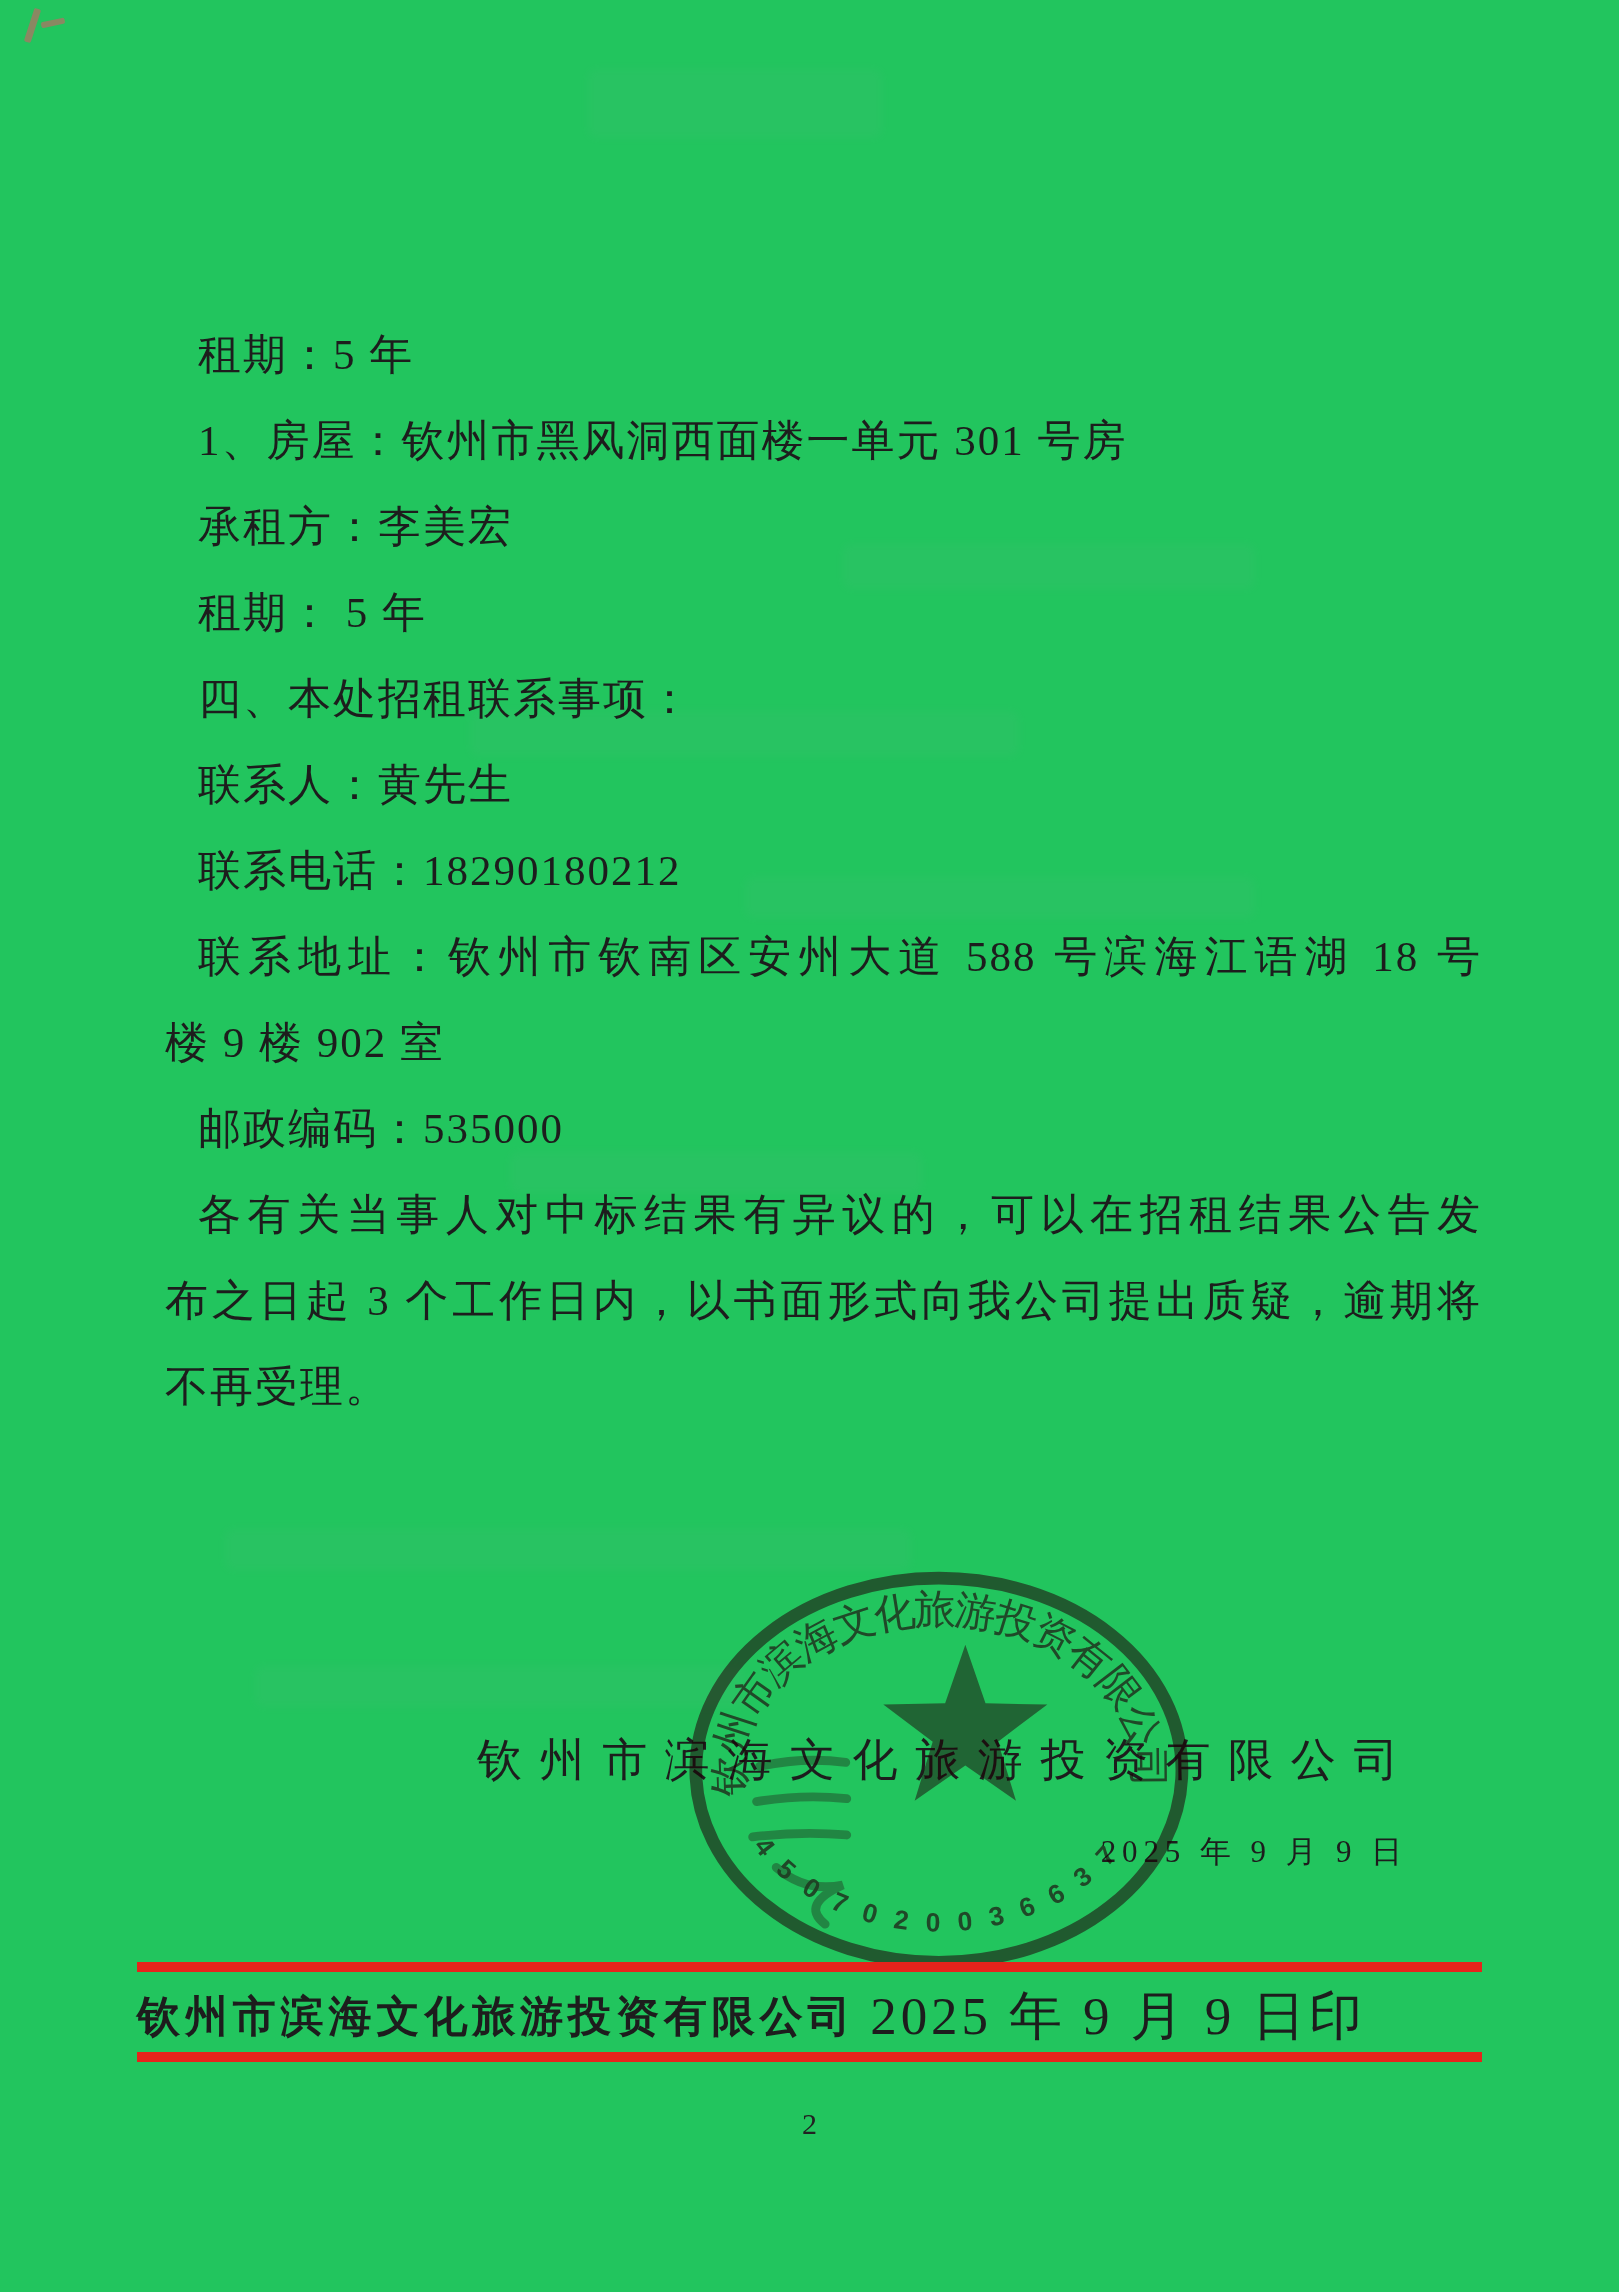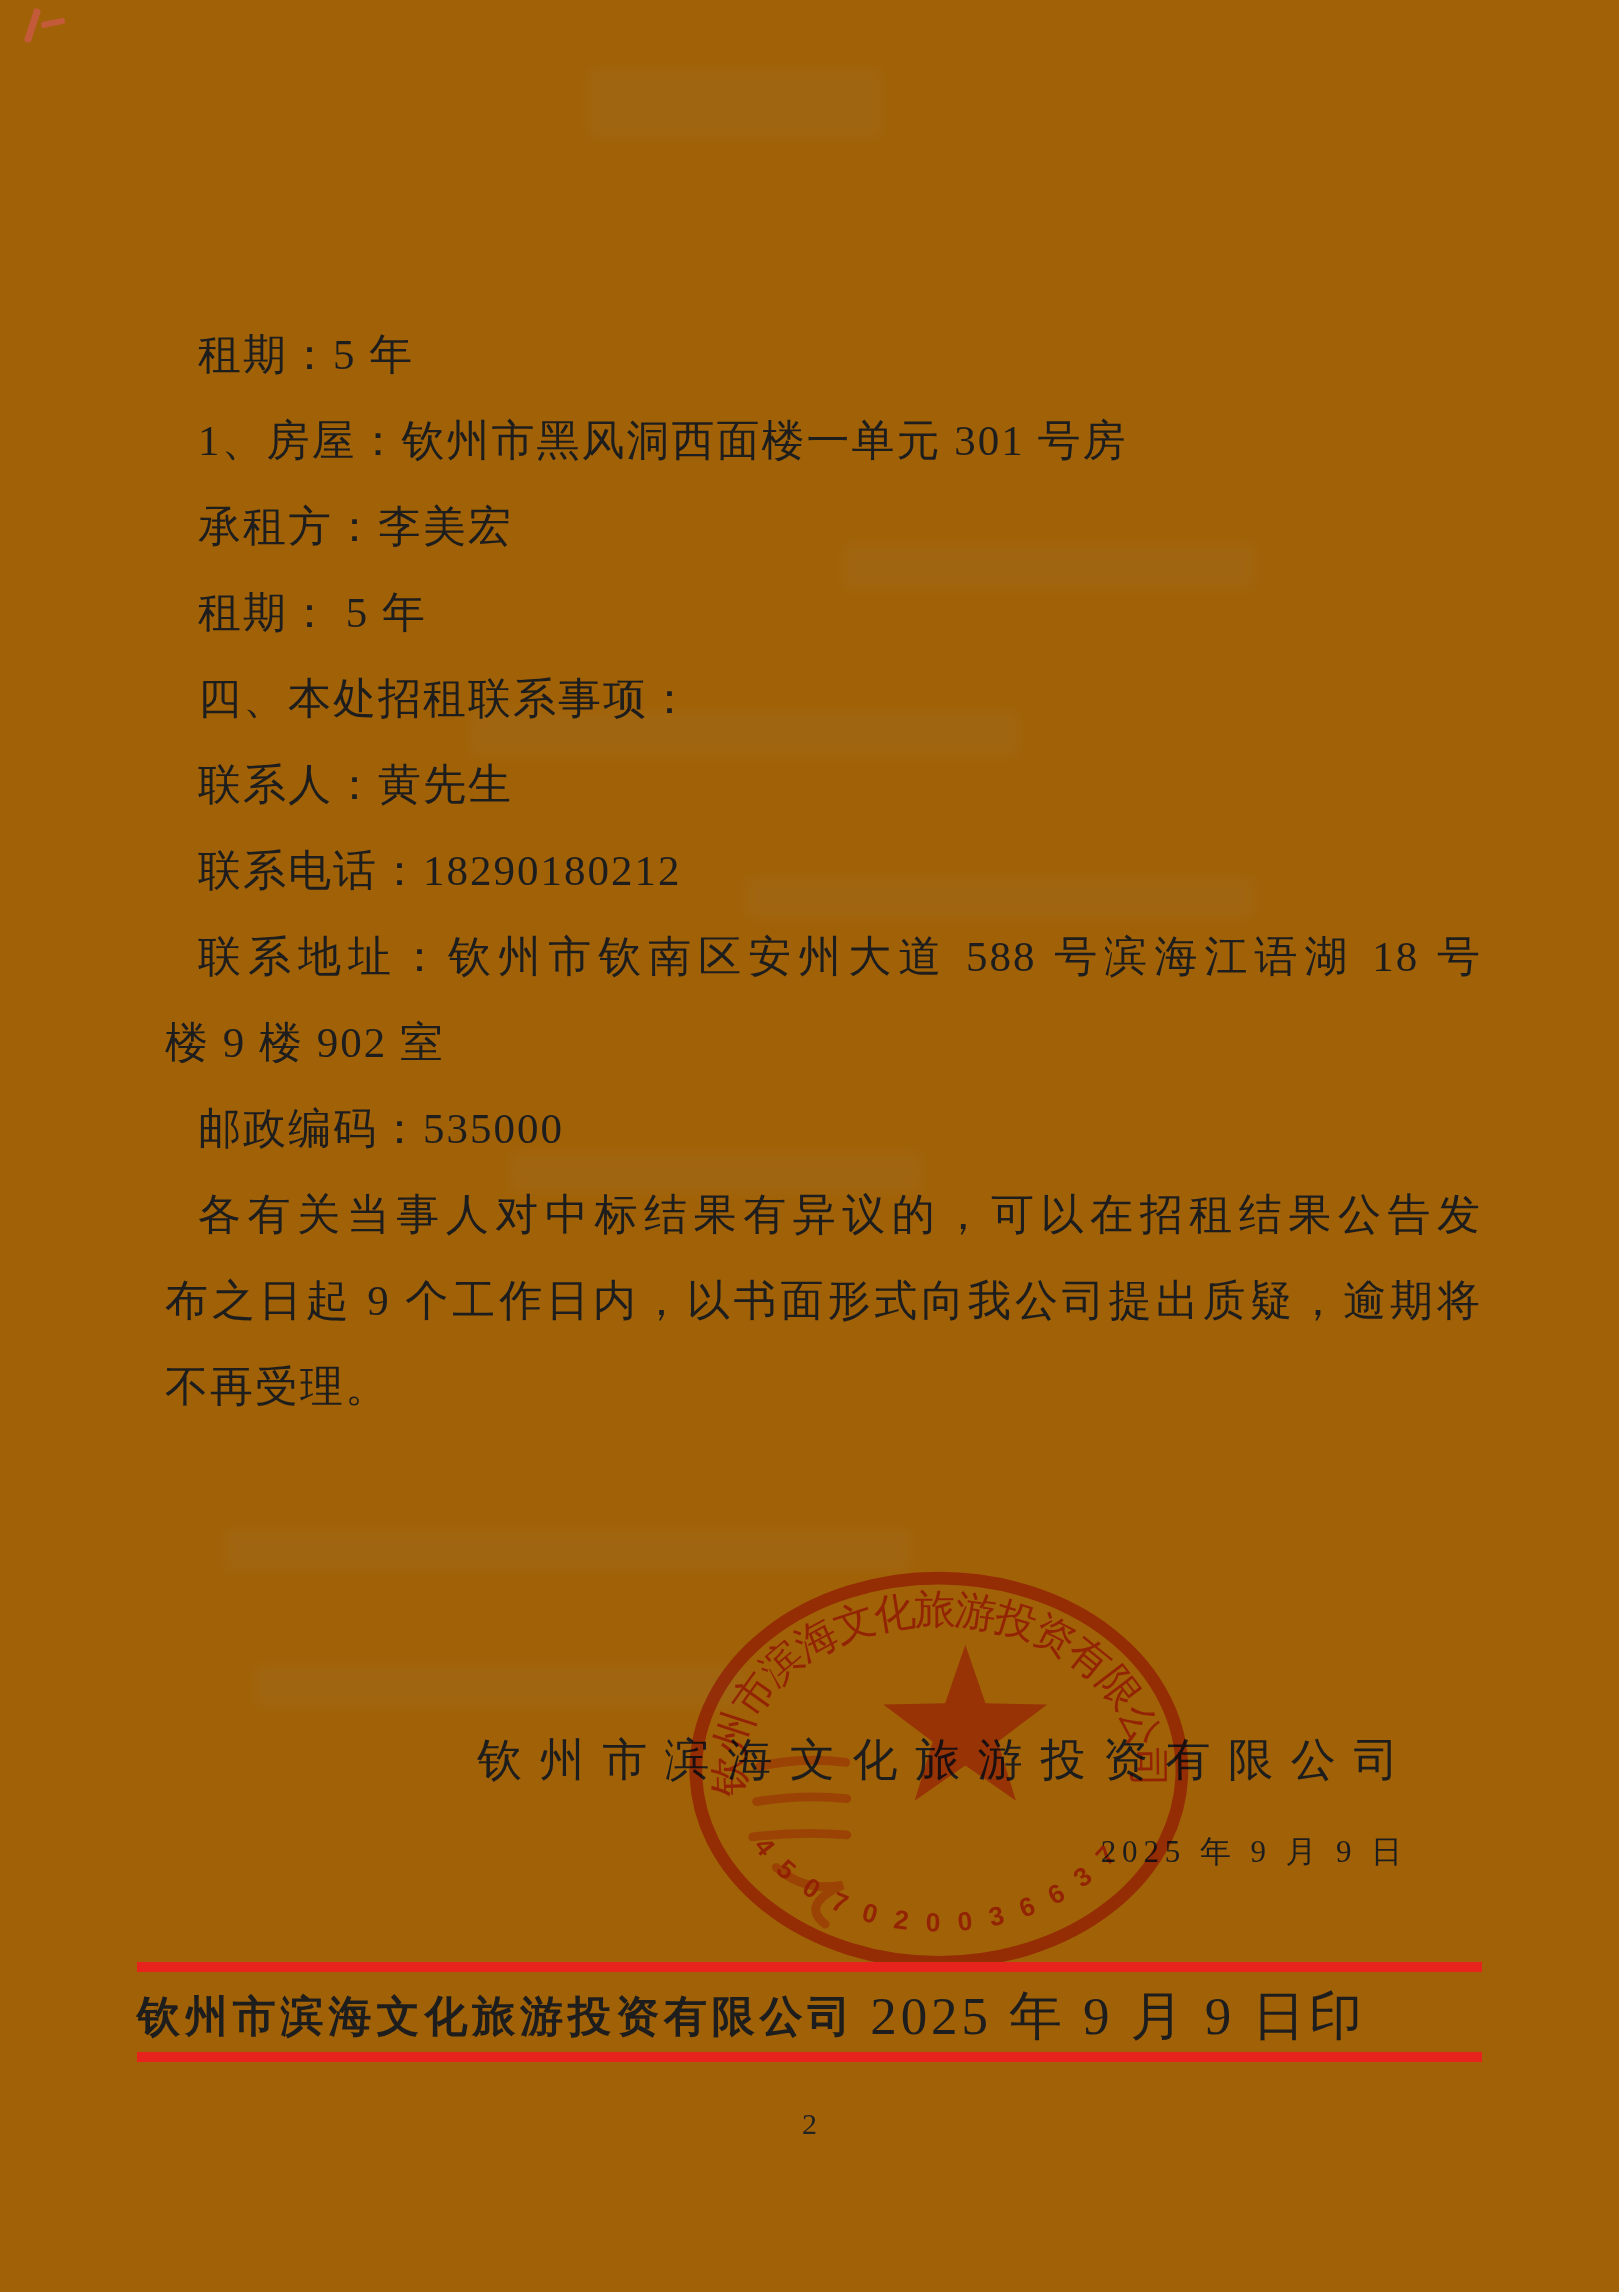--- a/index.html
+++ b/index.html
@@ -1,18 +1,18 @@
 <!DOCTYPE html>
 <html><head>
 <meta charset="utf-8">
 <style>
   html,body{margin:0;padding:0;background:#e9e9e9;}
   .page{
     position:relative;width:1619px;height:2293px;margin:0 auto;
-    background:#a16207;overflow:hidden;
+    background:#22c55e;overflow:hidden;
     font-family:"Liberation Serif","DejaVu Serif",serif;color:#1d1d1d;
   }
   
   .ghost{position:absolute;background:#9aa3ad;opacity:.05;filter:blur(4.9px);border-radius:7.8px;}
   .speck{position:absolute;background:#e05566;opacity:.55;border-radius:2px;}
 
   
   .body-text{position:absolute;left:137px;top:312px;width:1345px;}
   .line{
     height:86px;line-height:86px;font-size:43px;letter-spacing:2px;
@@ -74,21 +74,21 @@
       <div class="line">1、房屋：钦州市黑风洞西面楼一单元 301 号房</div>
       <div class="line">承租方：李美宏</div>
       <div class="line">租期： 5 年</div>
       <div class="line">四、本处招租联系事项：</div>
       <div class="line">联系人：黄先生</div>
       <div class="line">联系电话：18290180212</div>
       <div class="line fill">联系地址：钦州市钦南区安州大道 588 号滨海江语湖 18 号</div>
       <div class="line flush">楼 9 楼 902 室</div>
       <div class="line">邮政编码：535000</div>
       <div class="line fill">各有关当事人对中标结果有异议的，可以在招租结果公告发</div>
-      <div class="line flush fill">布之日起 9 个工作日内，以书面形式向我公司提出质疑，逾期将</div>
+      <div class="line flush fill">布之日起 3 个工作日内，以书面形式向我公司提出质疑，逾期将</div>
       <div class="line flush">不再受理。</div>
     </main>
 
   <div class="sig-company">钦州市滨海文化旅游投资有限公司</div>
   <div class="sig-date">2025 年 9 月 9 日</div>
 
   <svg class="stamp" viewBox="0 0 1652 2339">
     <defs>
       <path id="ringPath" d="M 761 1832 A 200 150 0 1 1 1155 1832" fill="none"></path>
       <path id="serialPath" d="M 756 1862 A 215 165 0 0 0 1160 1862" fill="none"></path>

